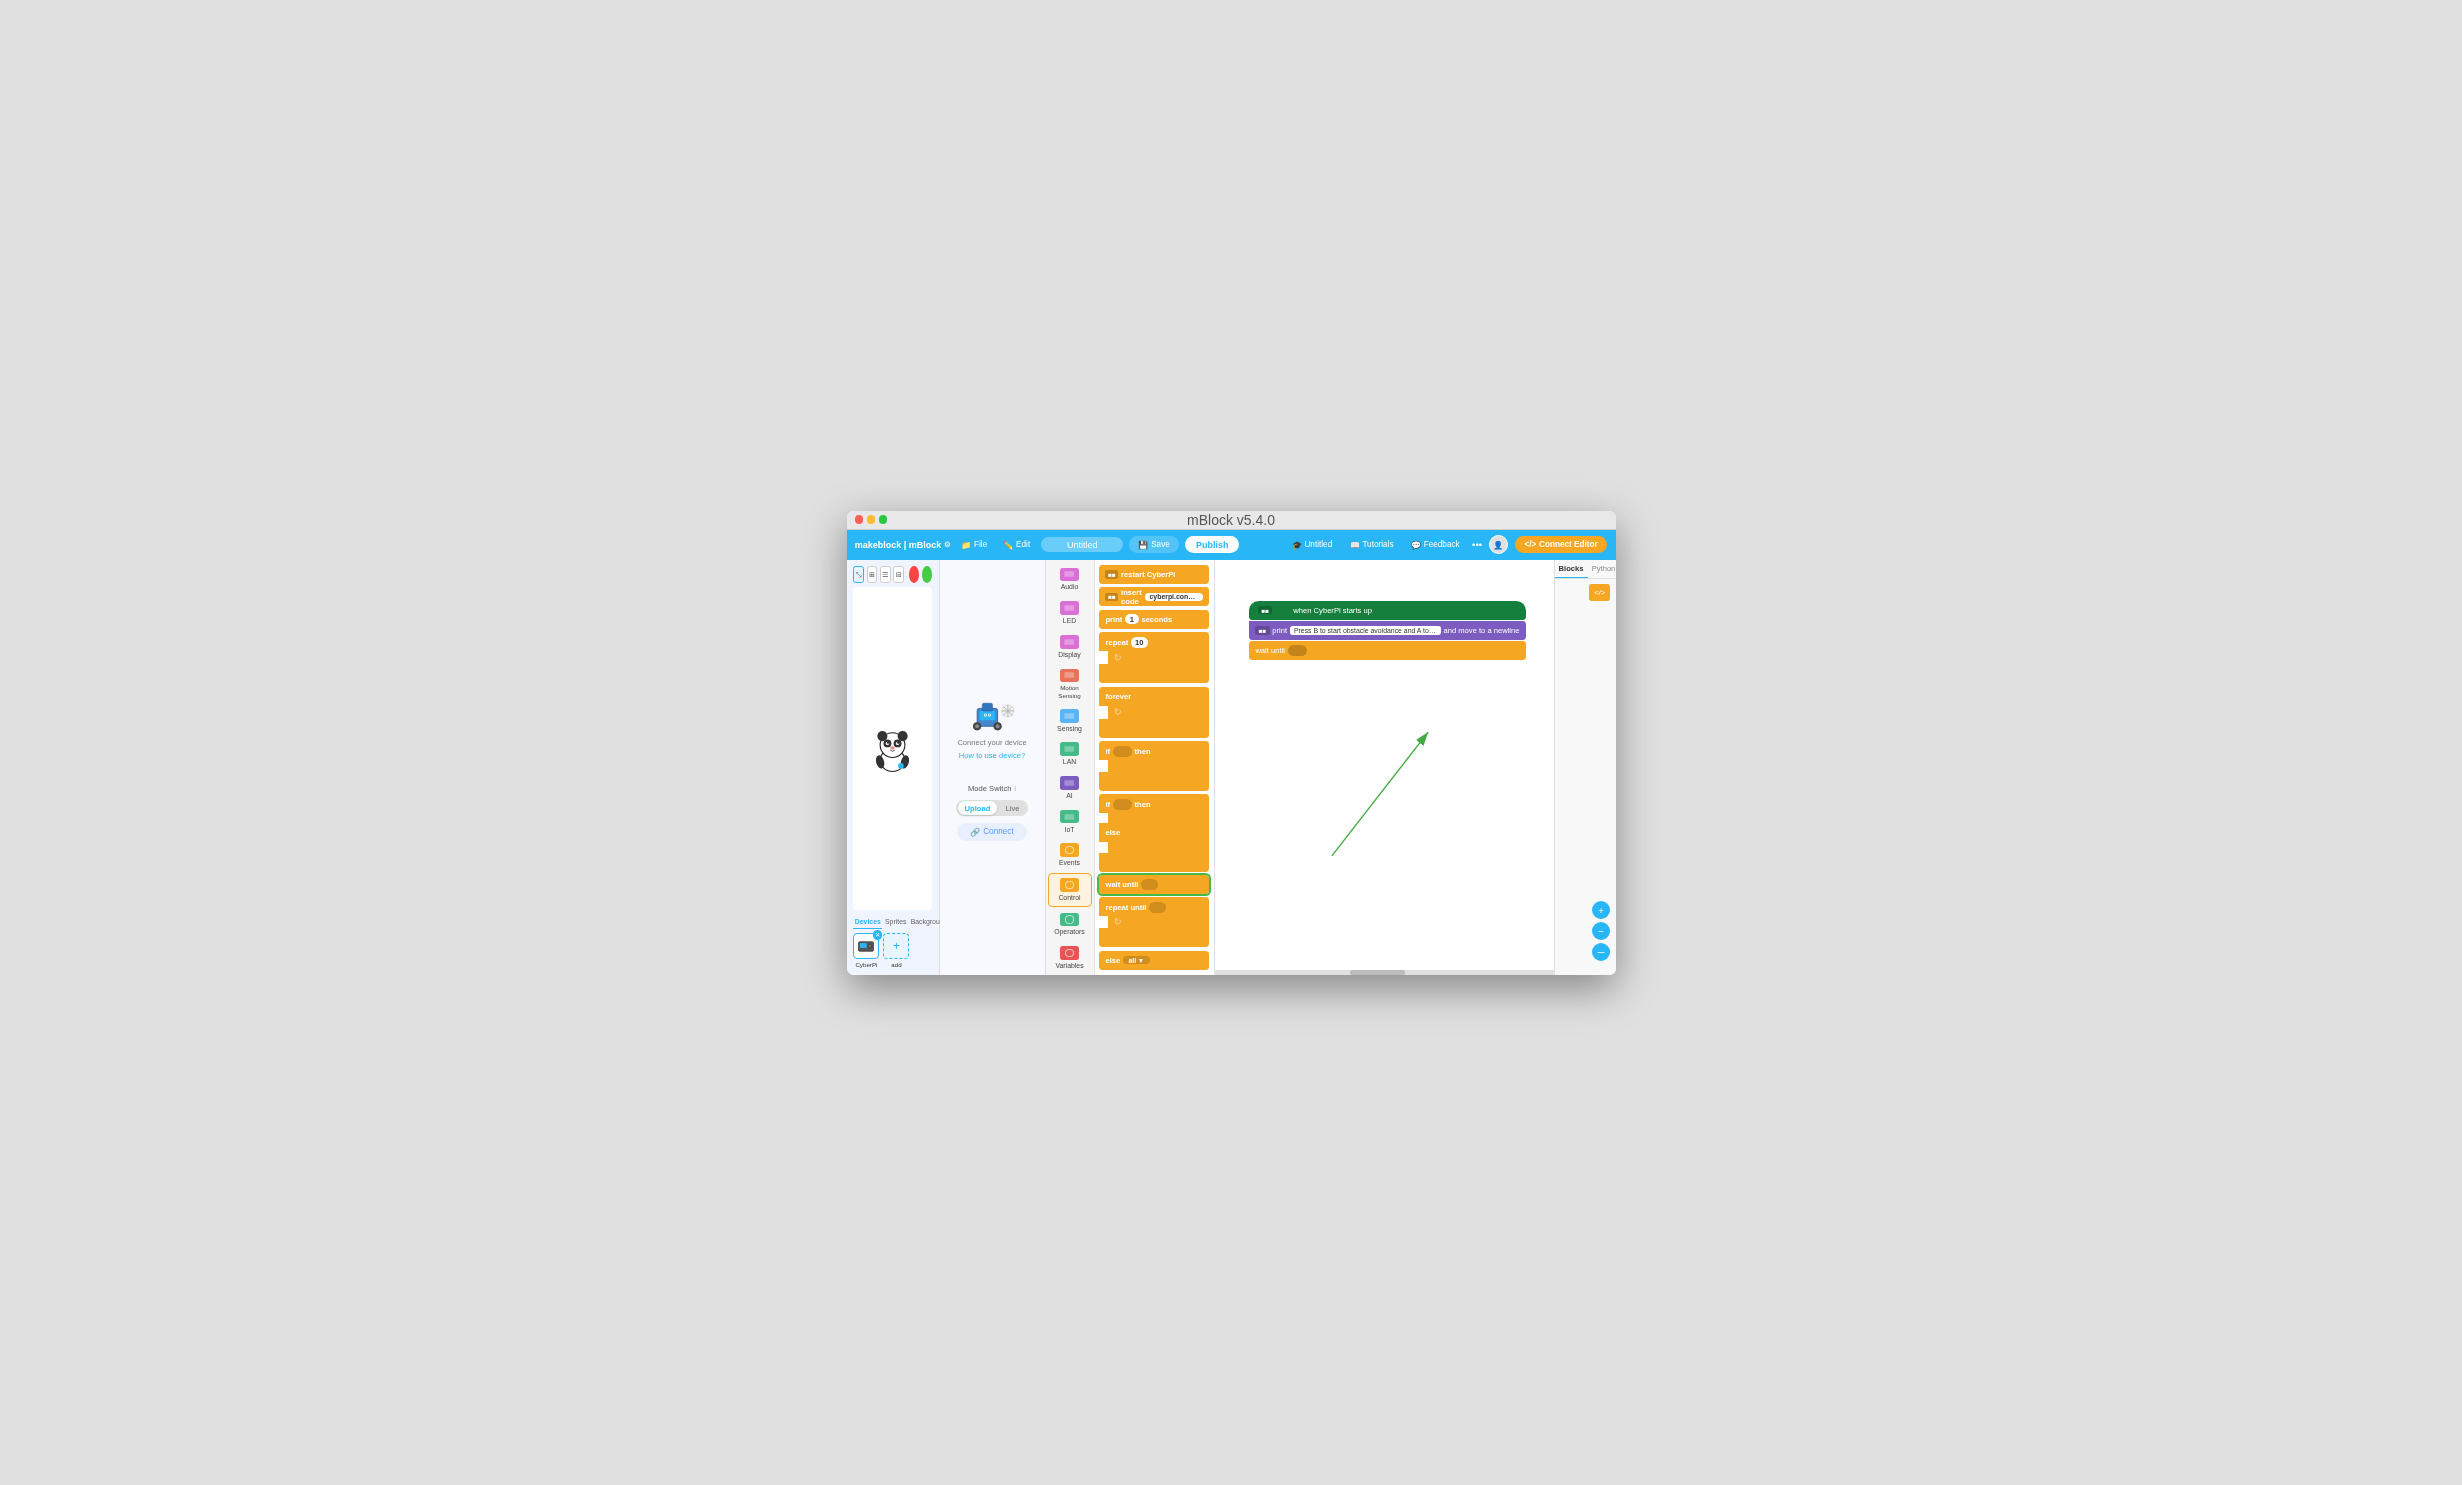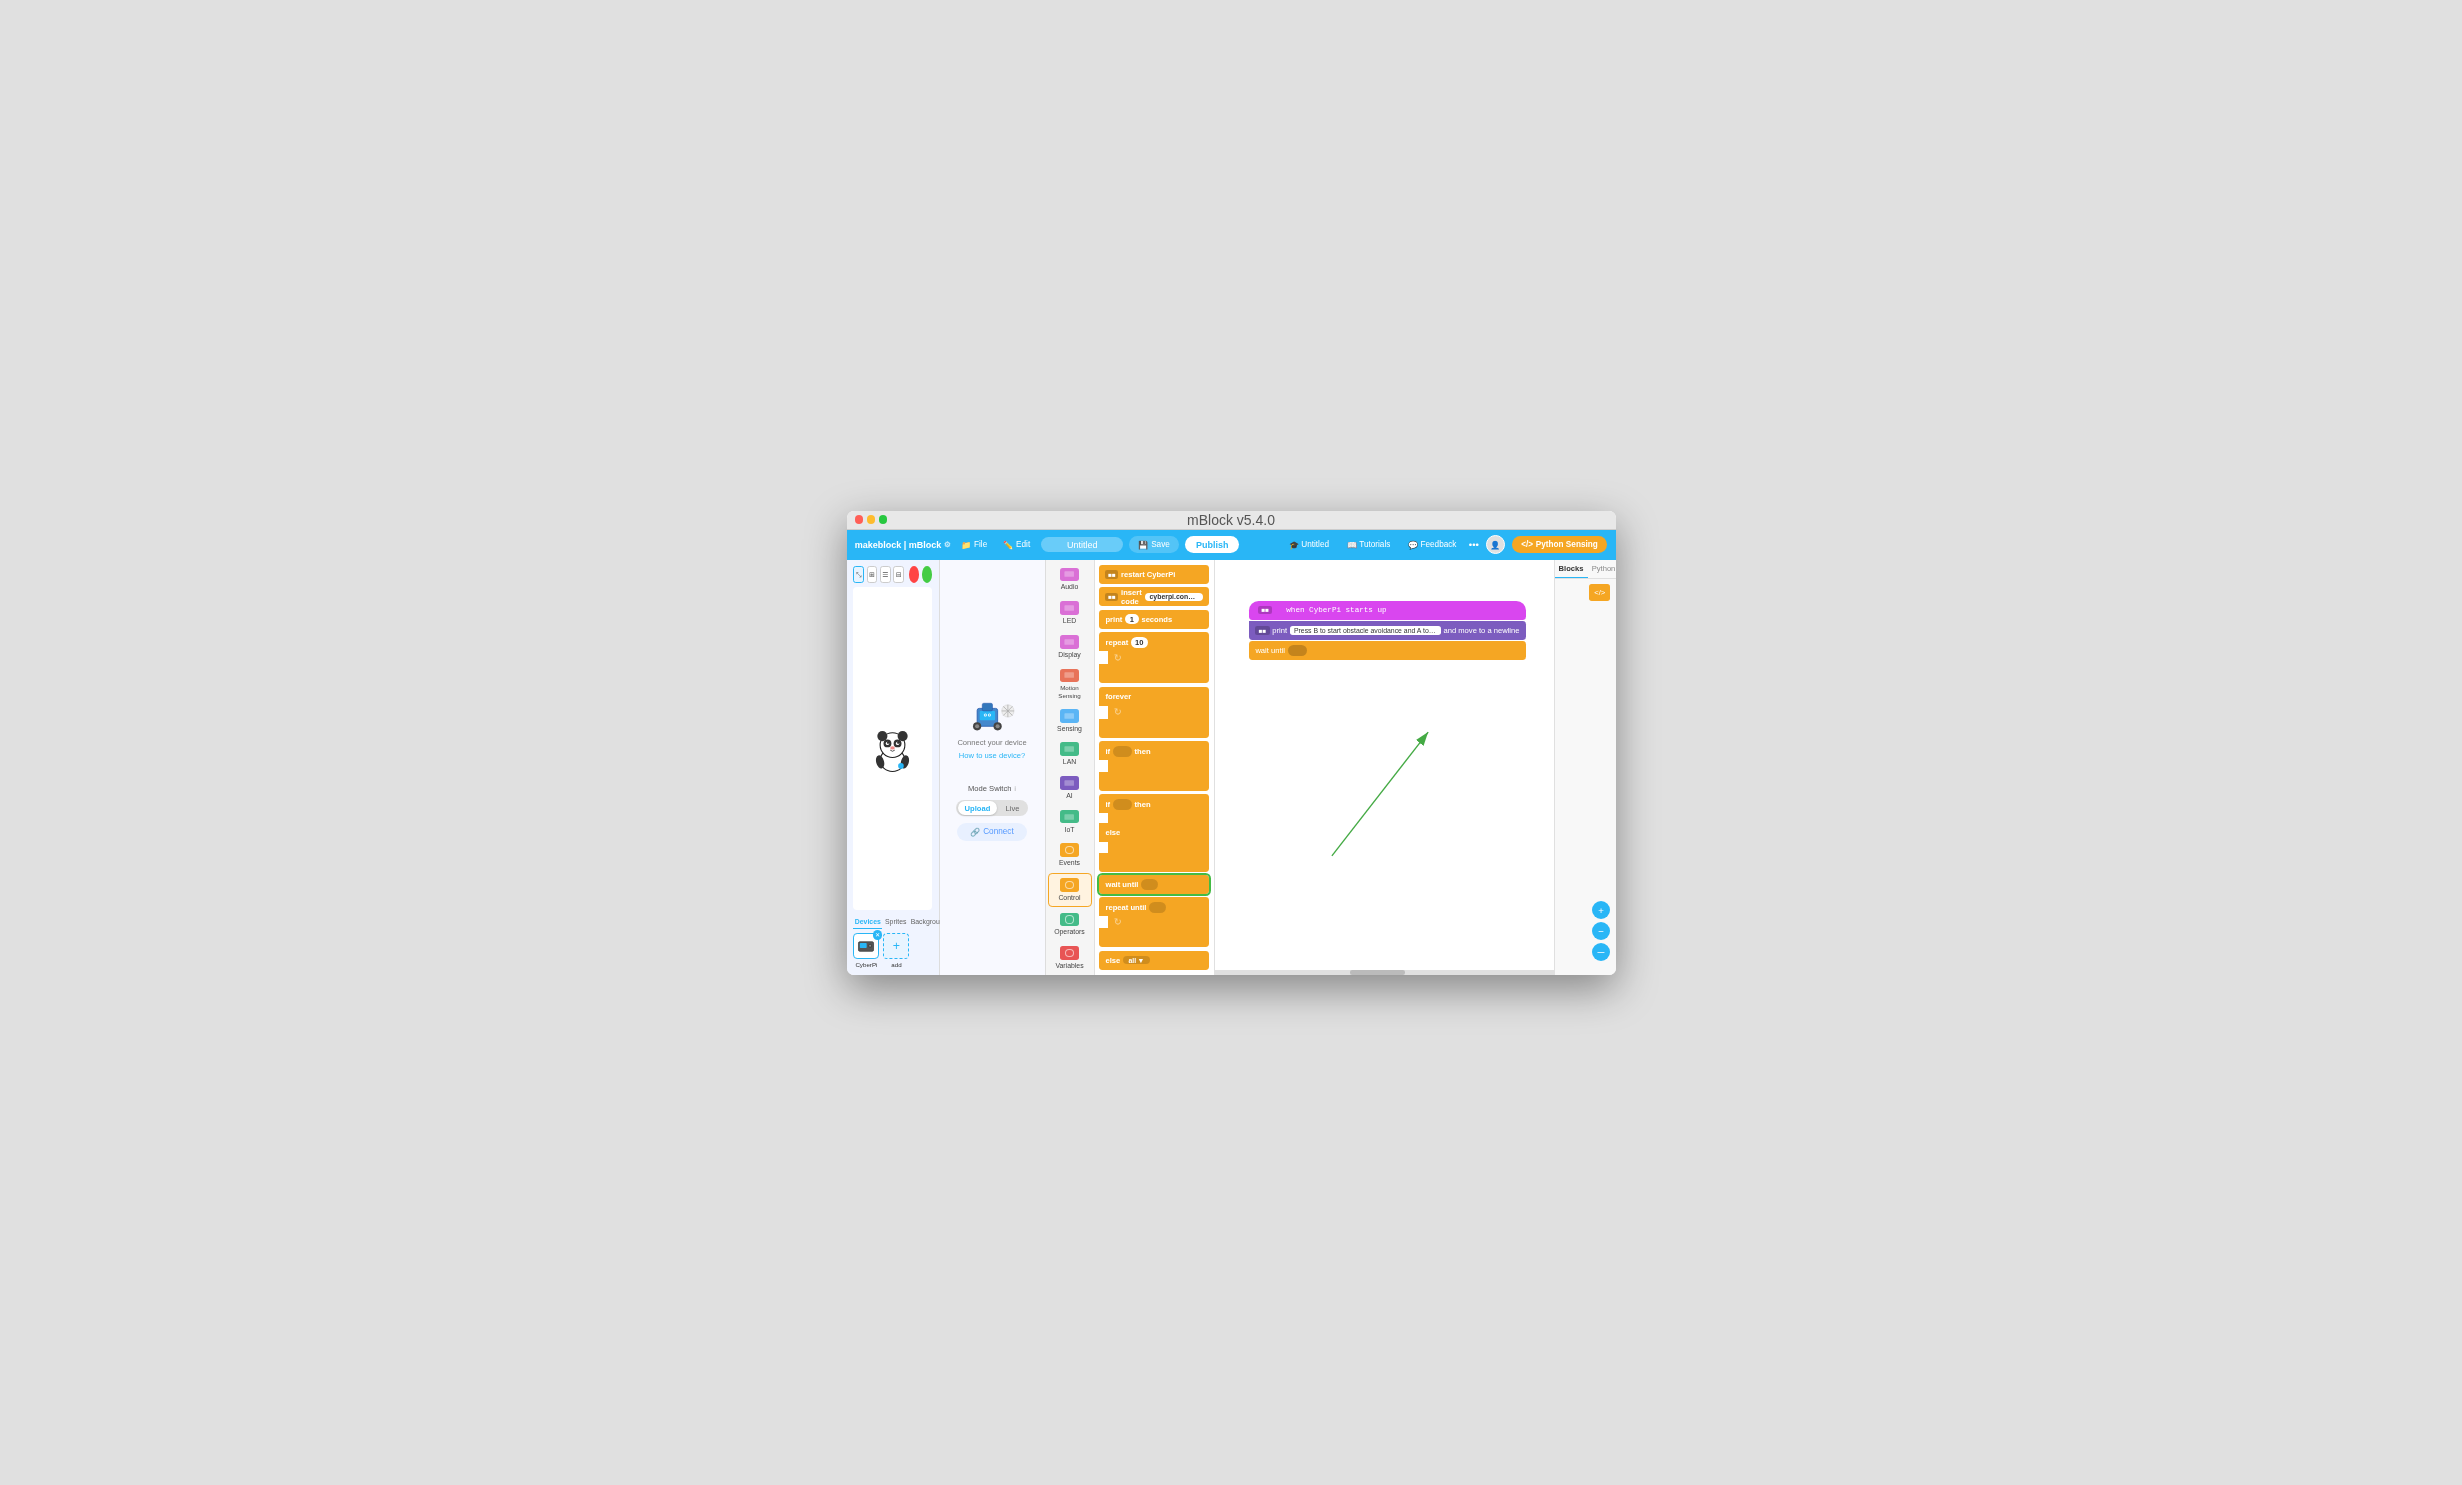--- a/index.html
+++ b/index.html
@@ -672,21 +672,21 @@
         <span>Tutorials</span>
       </button>
       <button class="menubar-right-btn">
         <span>💬</span>
         <span>Feedback</span>
       </button>
       <button class="more-btn">•••</button>
       <div class="avatar">👤</div>
       <button class="python-editor-btn">
         <span>&lt;/&gt;</span>
-        <span>Python Sensing</span>
+        <span>Connect Editor</span>
       </button>
     </div>
   </div>
 
   <div class="main-content">
 
     <div class="left-panel">
 
       <div class="view-controls">
         <button class="view-btn active">⤡</button>
@@ -998,21 +998,21 @@
             <polygon points="0 0, 10 3.5, 0 7" fill="#44aa44"></polygon>
           </marker>
         </defs>
 
         <line x1="170" y1="430" x2="310" y2="250" stroke="#44aa44" stroke-width="2" marker-end="url(#arrowhead)"></line>
       </svg>
 
       <div class="workspace-blocks">
 
         <div style="display:flex; flex-direction:column; gap:0; position:relative;">
-          <div class="ws-block ws-hat" style="background:#d946ef; border-radius:9.6px 9.6px 3.4px 3.4px; padding:3.4px 9.6px; gap:14px;font-family:Liberation Mono, monospace;">
+          <div class="ws-block ws-hat" style="background:#15803d; border-radius:9.6px 9.6px 3.4px 3.4px; padding:3.4px 9.6px; gap:21px;">
             <span style="font-size:6.2px; background:rgba(0,0,0,0.2); padding:0.7px 3.4px; border-radius:2.1px;">■■</span>
             <span>when CyberPi starts up</span>
           </div>
 
           <div class="ws-block ws-purple" style="background:#7c5cbf; border-radius:0 3.4px 3.4px 3.4px; margin-top:1.4px; padding:3.4px 6.9px; flex-wrap:wrap; gap:2.7px; min-width:220px;">
             <span style="font-size:6.2px; background:rgba(0,0,0,0.2); padding:0.7px 3.4px; border-radius:2.1px;">■■</span>
             <span>print</span>
             <span class="ws-text-input" style="max-width:151px;">Press B to start obstacle avoidance and A to stop</span>
             <span>and move to a newline</span>
           </div>

